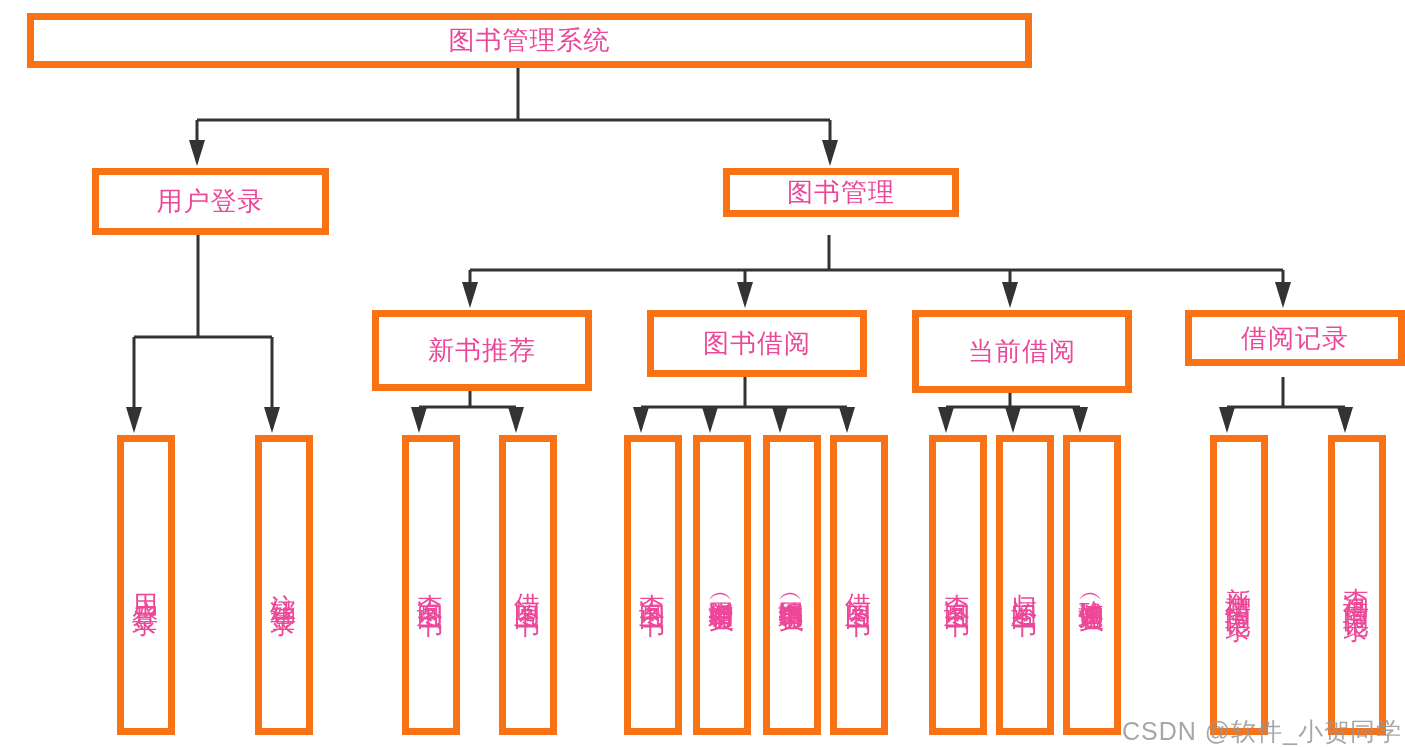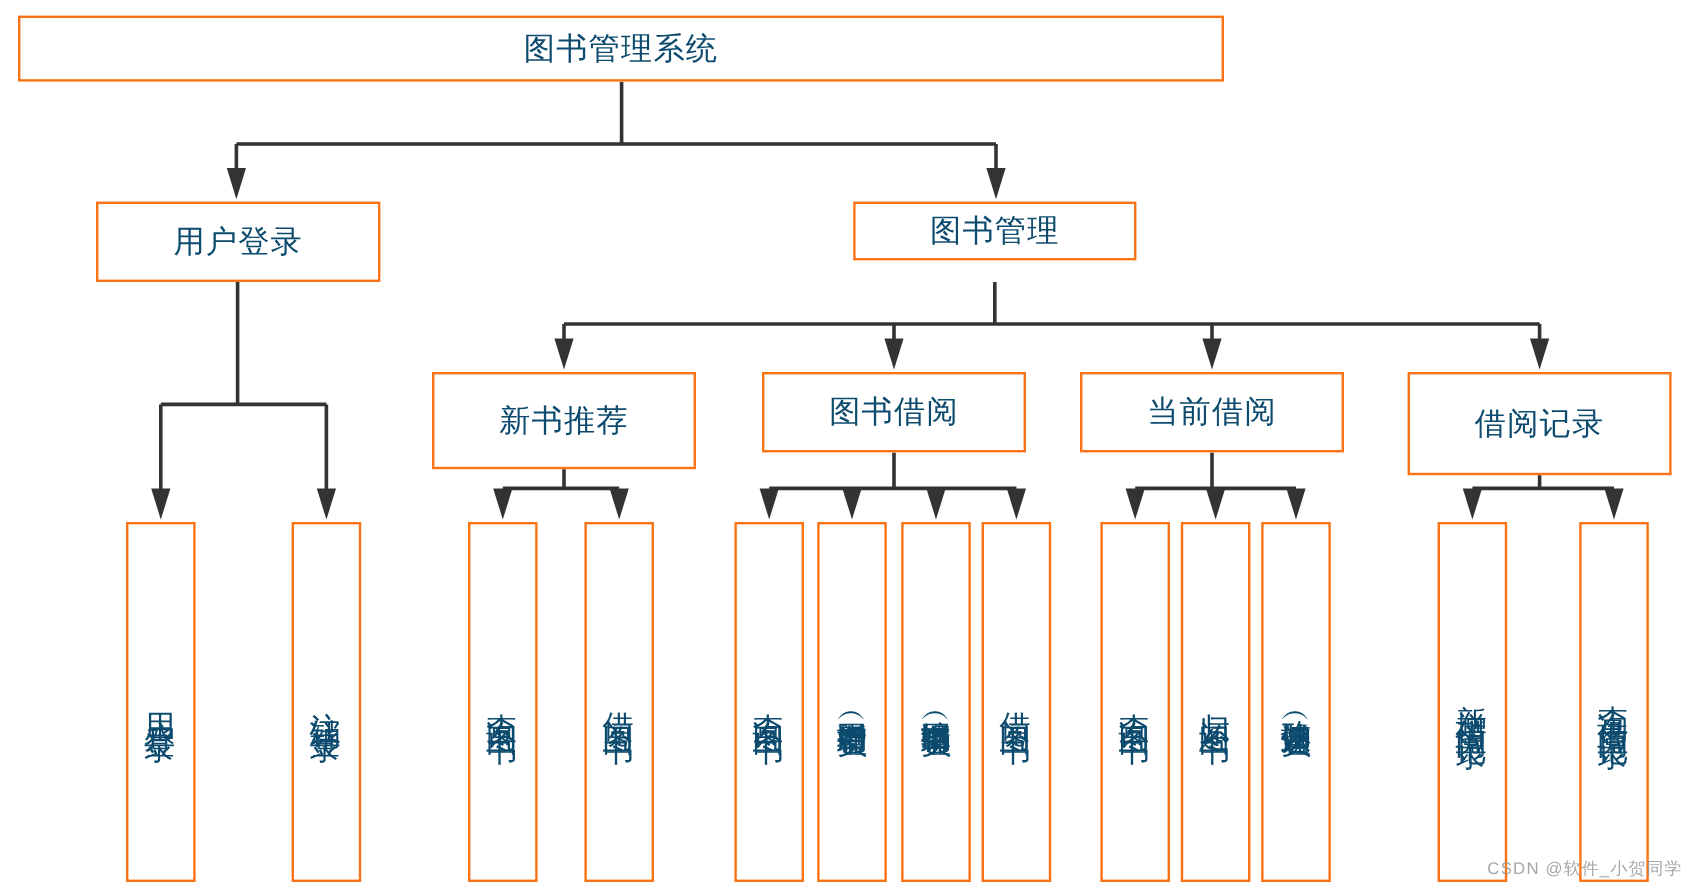--- a/index.html
+++ b/index.html
@@ -14,65 +14,66 @@
   .connectors {
     position: absolute;
     left: 0; top: 0;
     width: 1405px; height: 747px;
     z-index: 1;
   }
   .node {
     position: absolute;
     box-sizing: border-box;
     background: #ffffff;
-    border: 2px solid #f97316;
-    color: #0c4a6e;
+    border: 7px solid #f97316;
+    color: #ec4899;
     display: flex;
     align-items: center;
     justify-content: center;
     z-index: 2;
     font-size: 26px;
     letter-spacing: 1px;
     white-space: nowrap;
+    margin-left: 12px;
   }
   
   .h-node { text-align: center; }
   
   .v-node {
     writing-mode: vertical-rl;
     text-orientation: mixed;
     letter-spacing: 6px;
     font-size: 26px;
   }
   .v-node.tight { letter-spacing: 1px; font-size: 25px; }
 
   
   .n-root   { left: 15px;  top: 13px;  width: 1005px; height: 55px; }
   .n-login  { left: 80px;  top: 168px; width: 237px;  height: 67px; }
   .n-mgmt   { left: 711px; top: 168px; width: 236px;  height: 49px; }
 
   .n-rec    { left: 360px;  top: 310px; width: 220px; height: 81px; }
   .n-bor    { left: 635px;  top: 310px; width: 220px; height: 67px; }
-  .n-cur    { left: 900px;  top: 310px; width: 220px; height: 67px; }
-  .n-his    { left: 1173px; top: 310px; width: 220px; height: 86px; }
+  .n-cur    { left: 900px;  top: 310px; width: 220px; height: 83px; }
+  .n-his    { left: 1173px; top: 310px; width: 220px; height: 56px; }
 
   .leaf { top: 435px; width: 58px; height: 300px; }
   .l-a0 { left: 105px; }  .l-a1 { left: 243px; }
   .l-b0 { left: 390px; }  .l-b1 { left: 487px; }
   .l-c0 { left: 612px; }  .l-c1 { left: 681px; }
   .l-c2 { left: 751px; }  .l-c3 { left: 818px; }
   .l-d0 { left: 917px; }  .l-d1 { left: 984px; }  .l-d2 { left: 1051px; }
   .l-e0 { left: 1198px; } .l-e1 { left: 1316px; }
 
   .watermark {
     position: absolute;
     right: 3px;
     top: 715px;
     z-index: 3;
-    font-size: 14px;
+    font-size: 25px;
     color: rgba(150,150,150,0.85);
     letter-spacing: 1px;
     white-space: nowrap;
   }
 </style>
 </head>
 <body>
 
 <div class="canvas">
 

